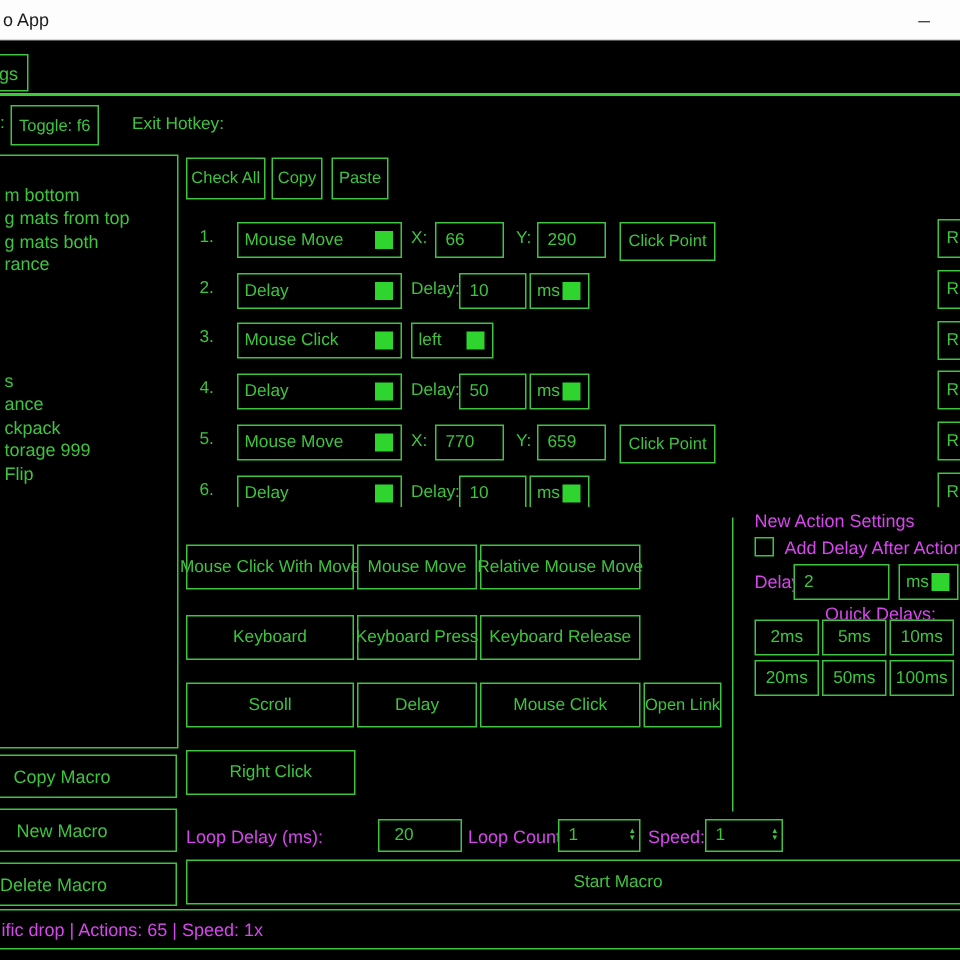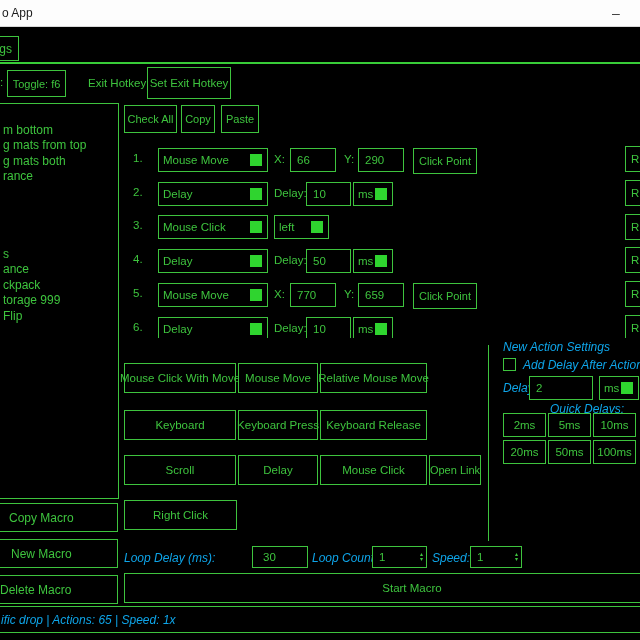--- a/index.html
+++ b/index.html
@@ -8,21 +8,21 @@
   .abs{position:absolute;box-sizing:border-box;}
   .titlebar{left:0;top:0;width:640px;height:27px;background:#fdfdfd;border-bottom:1px solid #d8d8d8;}
   .wtitle{left:2px;top:6px;font-size:12px;color:#1c1c1c;}
   .minbtn{left:598px;top:1px;width:36px;height:24px;display:flex;align-items:center;justify-content:center;
           color:#444;font-size:14px;}
   .menubar{left:0;top:27px;width:640px;height:35px;background:#000;}
   .gbtn{border:1px solid #3ec43e;background:#000;color:#3ec43e;display:flex;align-items:center;
         justify-content:center;font-size:11.5px;white-space:nowrap;}
   .hrule{left:0;top:62px;width:640px;height:2px;background:#38cc38;}
   .lbl{font-size:11.5px;color:#3ec43e;white-space:nowrap;}
-  .lbl12{font-size:12px;color:#0ea5e9;white-space:nowrap;font-style:italic;}
+  .lbl12{font-size:12px;color:#d946ef;white-space:nowrap;}
   .panel{border:1px solid #3ec43e;background:#000;}
   .listitem{height:15.5px;line-height:15.5px;font-size:12px;white-space:nowrap;}
   .dd{border:1px solid #3ec43e;background:#000;display:flex;align-items:center;}
   .ddtext{flex:1;padding-left:4px;font-size:11.5px;white-space:nowrap;overflow:hidden;}
   .sq{width:12px;height:12px;background:#2fd42f;margin-right:5px;flex:none;}
   .inp{border:1px solid #3ec43e;background:#000;display:flex;align-items:center;
        font-size:11.5px;padding-left:6px;}
   .spin{border:1px solid #3ec43e;background:#000;display:flex;align-items:center;
         font-size:11.5px;padding-left:6px;}
   .arrows{margin-left:auto;margin-right:3px;display:flex;flex-direction:column;line-height:5px;
@@ -43,21 +43,20 @@
   </div>
 
   <div class="abs menubar">
     <div class="abs gbtn" style="left:-34px;top:9px;width:53px;height:25px;justify-content:flex-end;padding-right:6px;font-size:12px;">gs</div>
   </div>
   <div class="abs hrule"></div>
 
   <span class="abs lbl" style="left:0;top:76px;">:</span>
   <div class="abs gbtn" style="left:7px;top:70px;width:59px;height:27px;font-size:11px;">Toggle: f6</div>
   <span class="abs lbl" style="left:88px;top:77px;">Exit Hotkey:</span>
-  <div class="abs gbtn" style="left:147px;top:67px;width:84px;height:32px;">Set Exit Hotkey</div>
 
   <div class="abs panel" style="left:-10px;top:103px;width:129px;height:396px;">
     <div style="padding:3px 0 0 12px;">
       <div class="listitem"></div>
       <div class="listitem">m bottom</div>
       <div class="listitem">g mats from top</div>
       <div class="listitem">g mats both</div>
       <div class="listitem">rance</div>
       <div class="listitem"></div>
       <div class="listitem"></div>
@@ -183,21 +182,21 @@
   </div>
   <span class="abs lbl12" style="left:503px;top:402px;margin-left:47px;">Quick Delays:</span>
   <div class="abs gbtn" style="left:503px;top:413px;width:43px;height:24px;">2ms</div>
   <div class="abs gbtn" style="left:548px;top:413px;width:43px;height:24px;">5ms</div>
   <div class="abs gbtn" style="left:593px;top:413px;width:43px;height:24px;">10ms</div>
   <div class="abs gbtn" style="left:503px;top:440px;width:43px;height:24px;">20ms</div>
   <div class="abs gbtn" style="left:548px;top:440px;width:43px;height:24px;">50ms</div>
   <div class="abs gbtn" style="left:593px;top:440px;width:43px;height:24px;">100ms</div>
 
   <span class="abs lbl12" style="left:124px;top:551px;">Loop Delay (ms):</span>
-  <div class="abs inp" style="left:252px;top:546px;width:56px;height:22px;padding-left:10px;">30</div>
+  <div class="abs inp" style="left:252px;top:546px;width:56px;height:22px;padding-left:10px;">20</div>
   <span class="abs lbl12" style="left:312px;top:551px;">Loop Count:</span>
   <div class="abs spin" style="left:372px;top:546px;width:55px;height:22px;">
     <span>1</span>
     <span class="arrows">
       <span>▴</span>
         <span>▾</span>
     </span>
   </div>
   <span class="abs lbl12" style="left:432px;top:551px;">Speed:</span>
   <div class="abs spin" style="left:470px;top:546px;width:52px;height:22px;">

